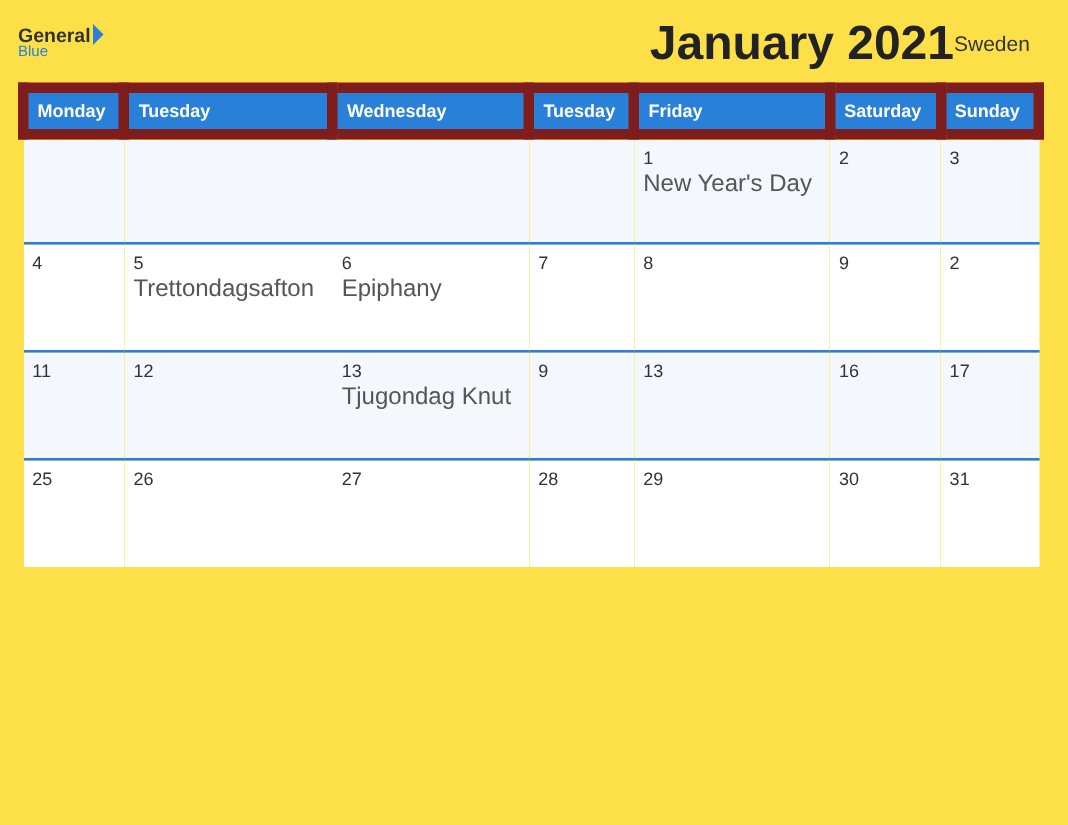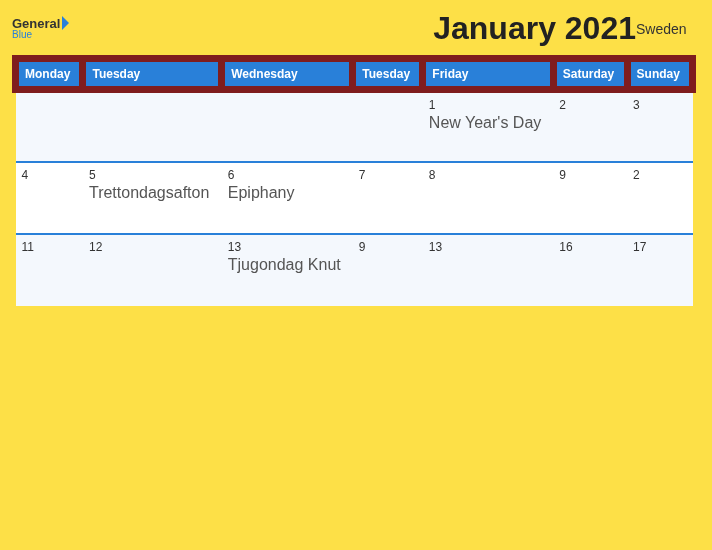--- a/index.html
+++ b/index.html
@@ -155,15 +155,24 @@
         </tr>
         <tr>
           <td><span>11</span></td>
           <td><span>12</span></td>
           <td><span>13</span><span class="holiday-name">Tjugondag Knut</span></td>
           <td><span>9</span></td>
           <td><span>13</span></td>
           <td><span>16</span></td>
           <td><span>17</span></td>
         </tr>
+        <tr>
+          <td><span>25</span></td>
+          <td><span>26</span></td>
+          <td><span>27</span></td>
+          <td><span>28</span></td>
+          <td><span>29</span></td>
+          <td><span>30</span></td>
+          <td><span>31</span></td>
+        </tr>
       </tbody>
   </table>
 </div>
 
 </body></html>

